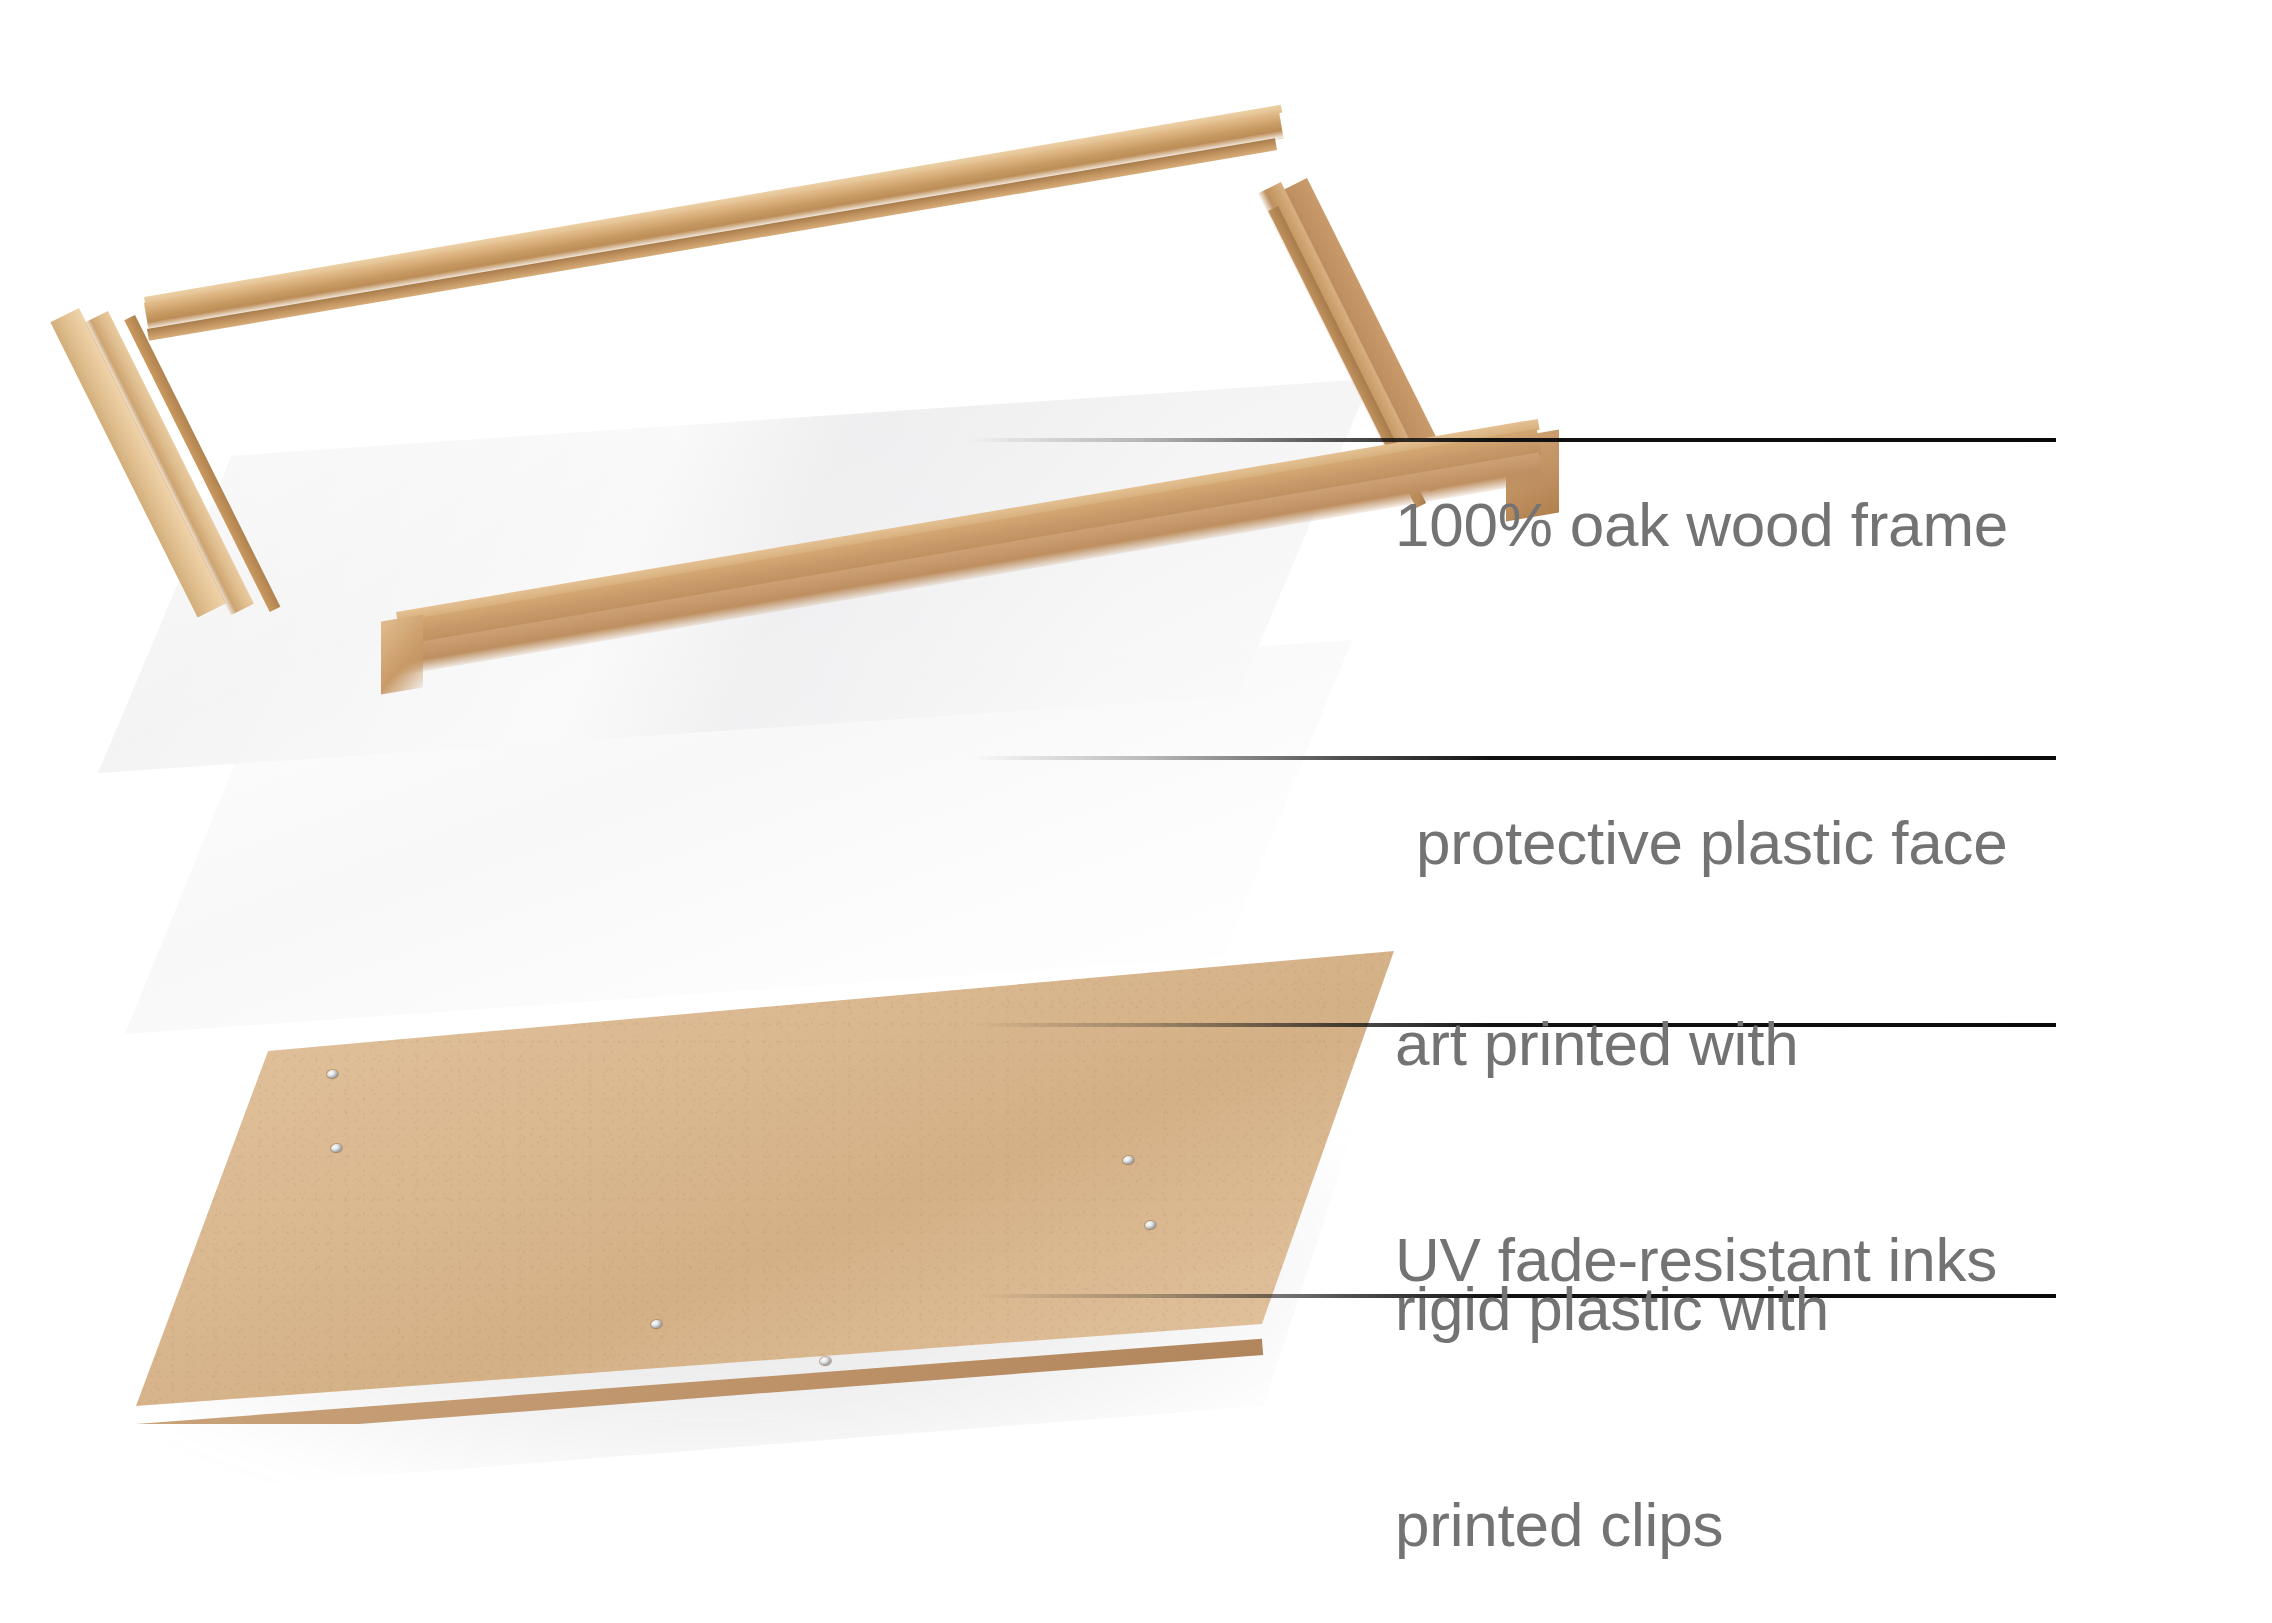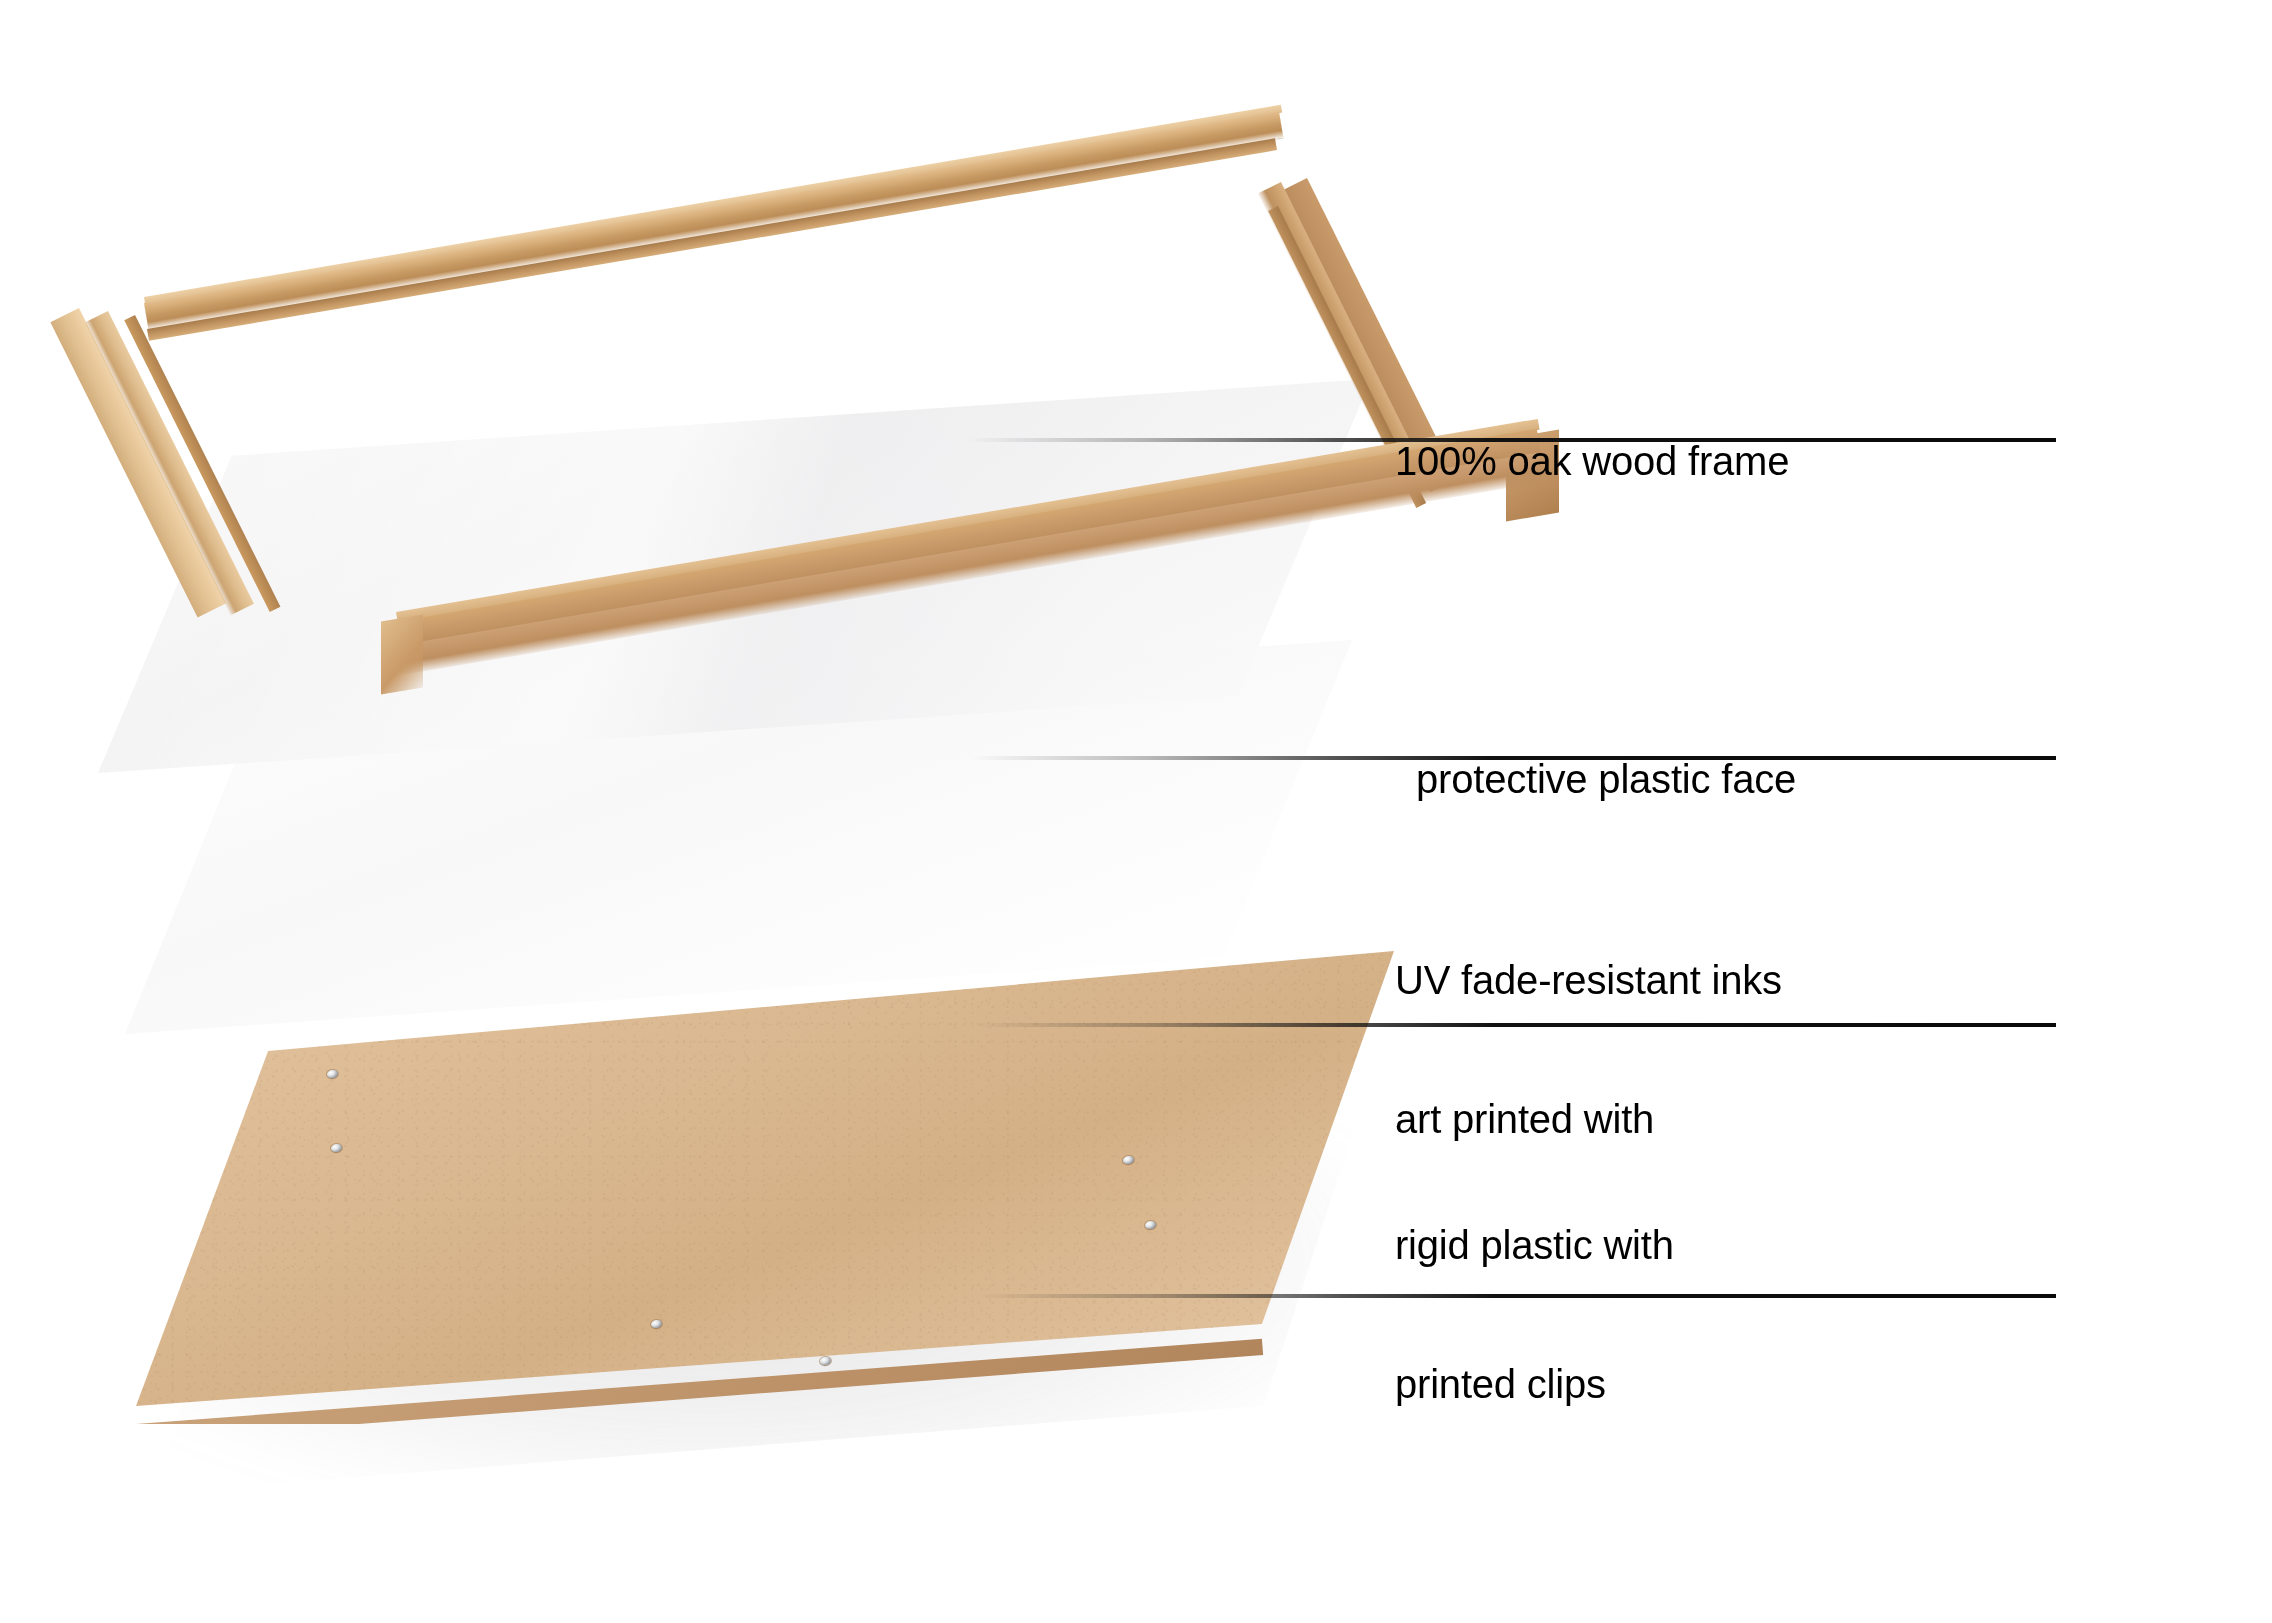--- a/index.html
+++ b/index.html
@@ -232,23 +232,23 @@
         rgba(20,20,20,0) 0%,
         rgba(20,20,20,.28) 16%,
         rgba(15,15,15,.72) 34%,
         #111111 48%,
         #0a0a0a 100%);
   }
 
   
   .callout {
     position: absolute;
-    color: #000000;
+    color: #737373;
     font-family: "Liberation Sans", sans-serif;
-    font-size: 40px;
+    font-size: 62px;
     font-weight: 300;
     line-height: 1.16;
     letter-spacing: -0.2px;
     white-space: pre;
   }
   .callout .line { display: block; }
 </style>
 </head>
 <body>
 
@@ -301,22 +301,22 @@
 
   <div class="callout" style="left:1395px; top:345px;">
     <span class="line">100% oak wood frame</span>
   </div>
 
   <div class="callout" style="left:1395px; top:663px;margin-left:21px;">
     <span class="line">protective plastic face</span>
   </div>
 
   <div class="callout" style="left:1395px; top:864px;">
+    <span class="line">art printed with</span>
     <span class="line">UV fade-resistant inks</span>
-    <span class="line">art printed with</span>
   </div>
 
   <div class="callout" style="left:1395px; top:1129px;">
     <span class="line">rigid plastic with</span>
     <span class="line">printed clips</span>
   </div>
 
 </div>
 
 

